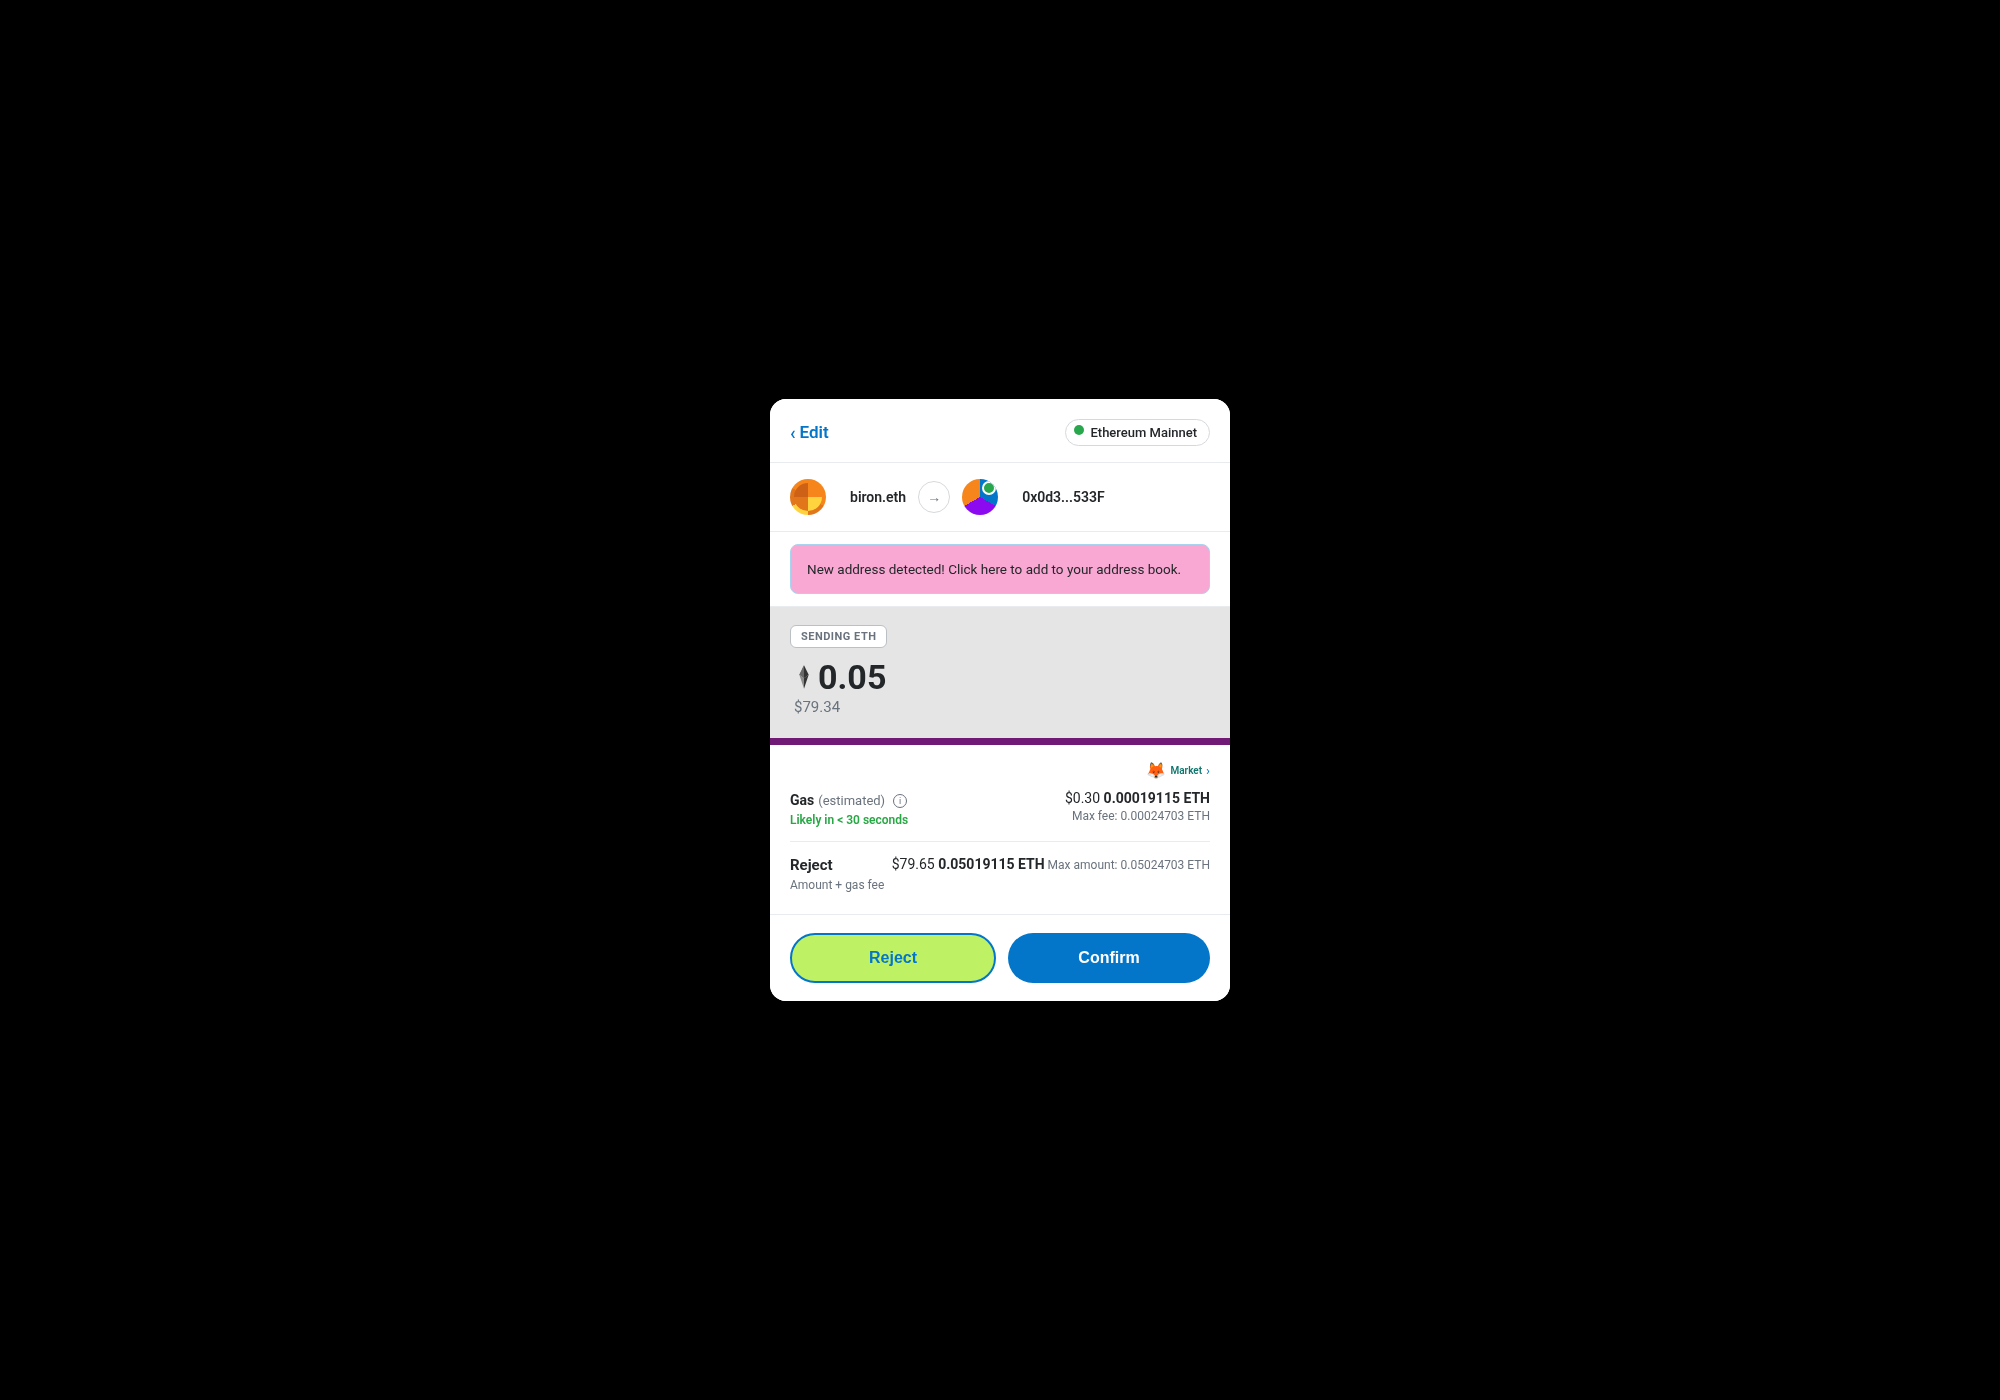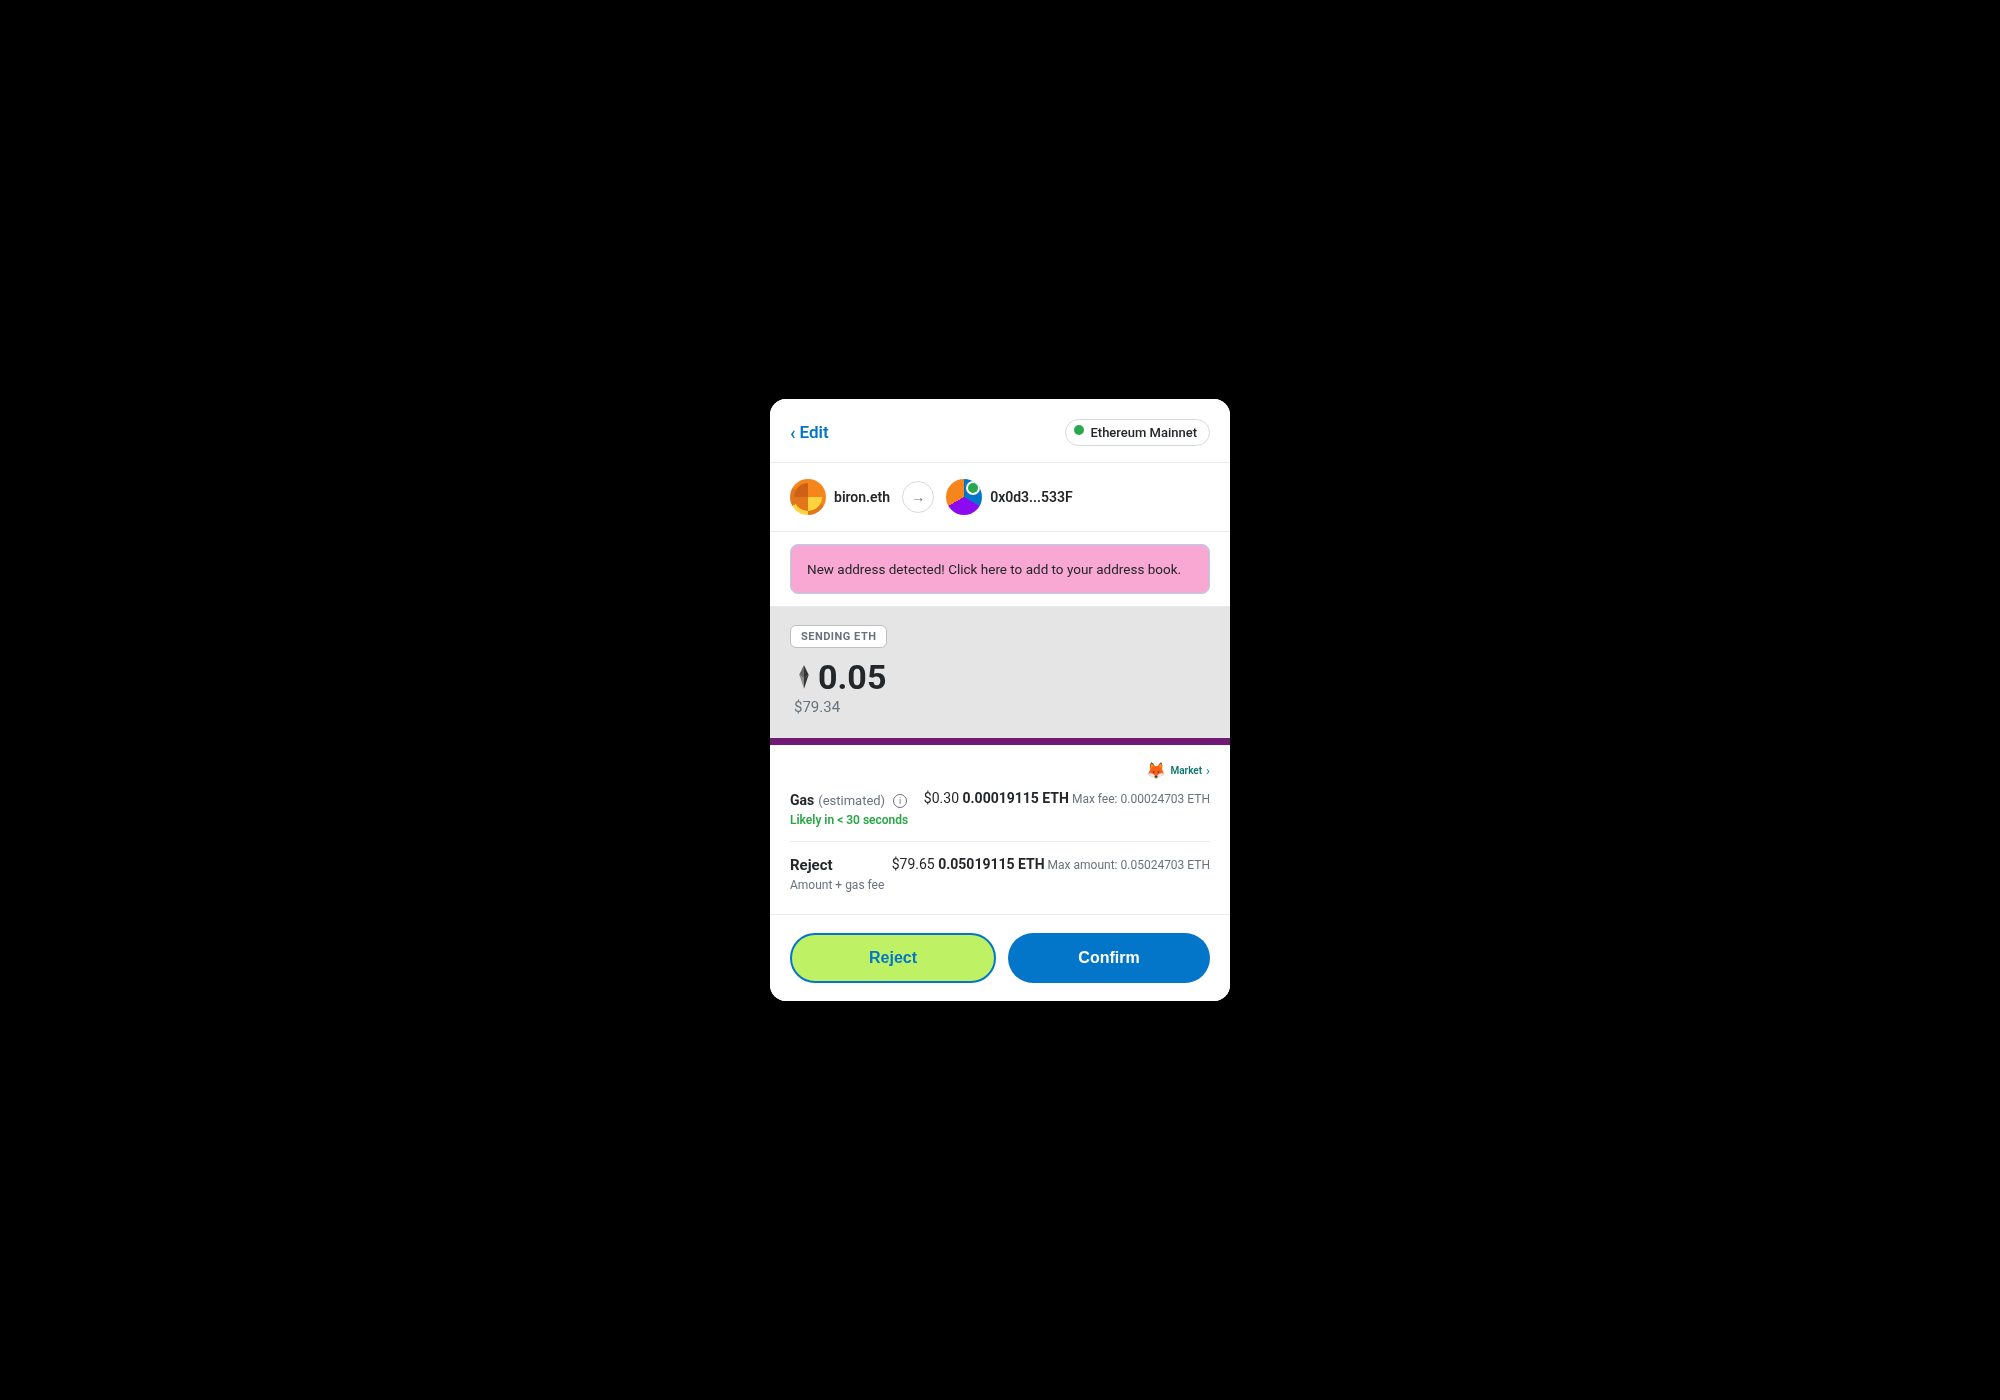--- a/index.html
+++ b/index.html
@@ -68,21 +68,21 @@
       padding: 16px 20px;
       display: flex;
       align-items: center;
       justify-content: flex-start;
       gap: 12px;
       border-bottom: 1px solid #e9ecef;
     }
     .account-item {
       display: flex;
       align-items: center;
-      gap: 8px;
+      gap: 24px;
     }
     .account-avatar {
       width: 36px;
       height: 36px;
       border-radius: 50%;
       overflow: hidden;
       flex-shrink: 0;
     }
     .biron-avatar {
       background: conic-gradient(#f6851b 0deg 120deg, #e2761b 120deg 180deg, #ffd33d 180deg 240deg, #e2761b 240deg 300deg, #f6851b 300deg 360deg);
@@ -241,21 +241,21 @@
       color: #6a737d;
     }
     .fee-time {
       font-size: 12px;
       font-weight: 600;
       color: #28a745;
       margin-top: 2px;
     }
     .fee-value-col {
       display: flex;
-      flex-direction: row;
+      flex-direction: column;
       align-items: flex-end;
       gap: 3px;
     }
     .fee-primary {
       font-size: 14px;
       color: #24272a;
     }
     .fee-primary strong {
       font-weight: 700;
     }

